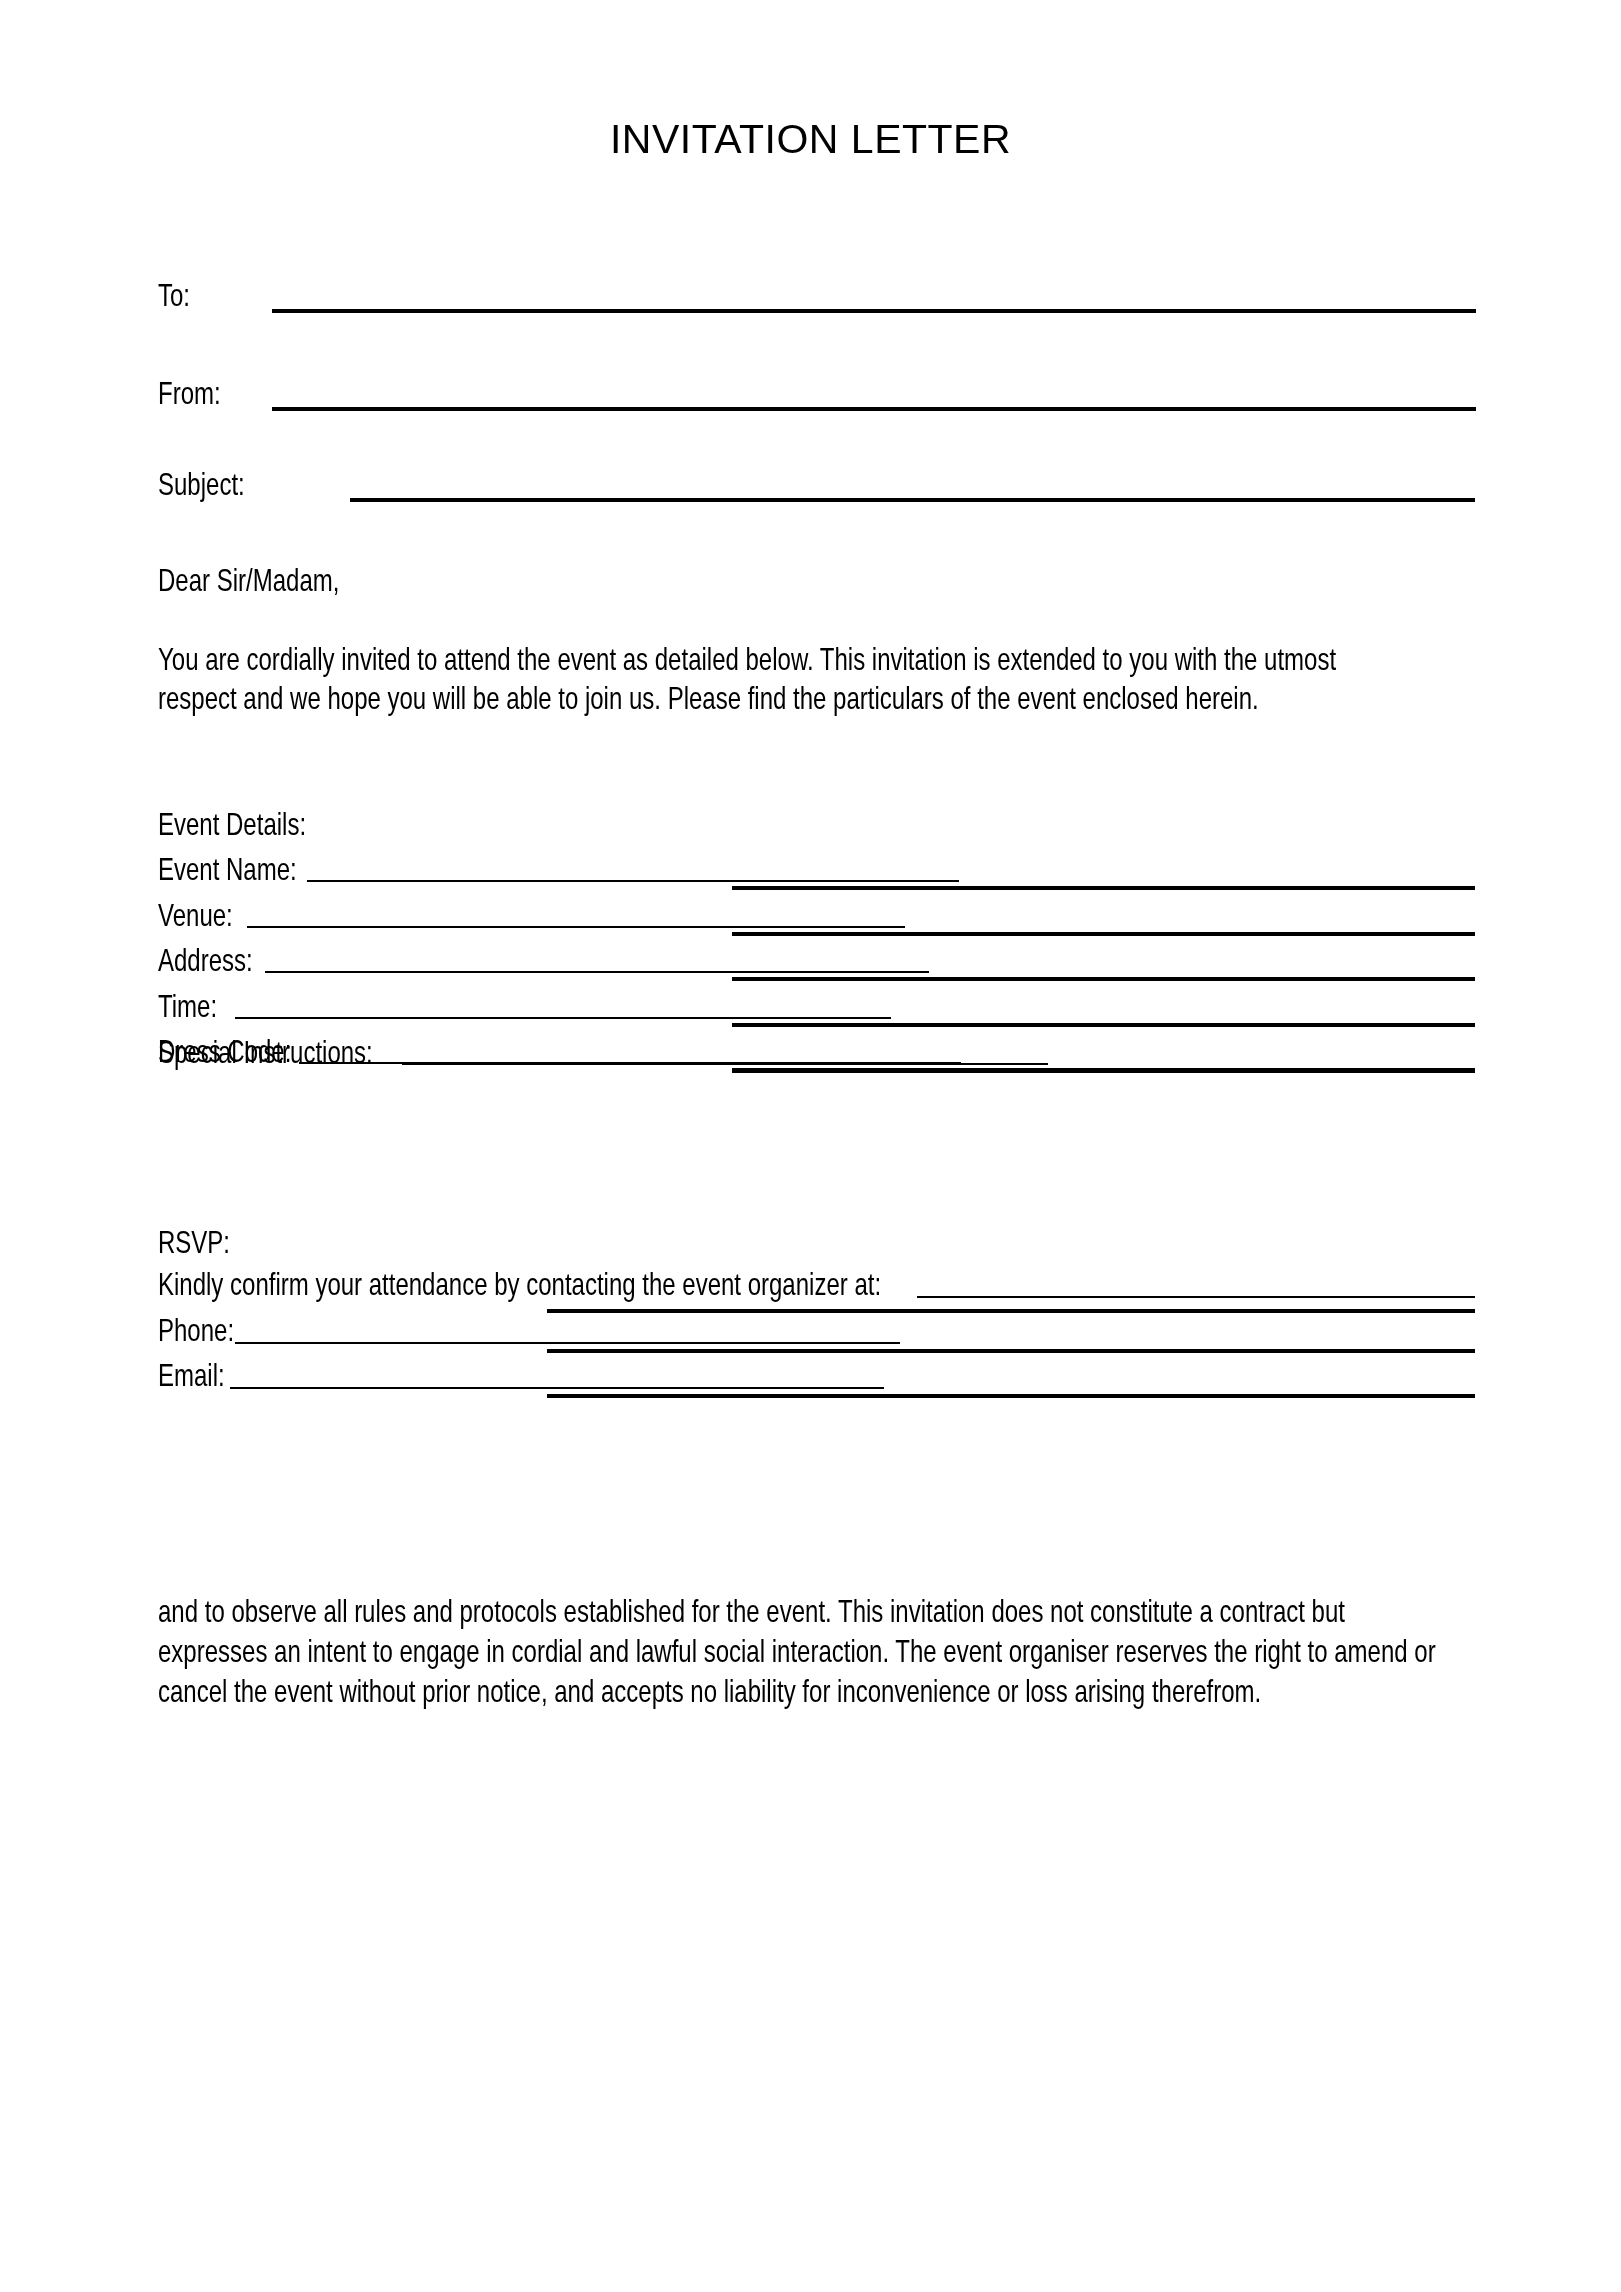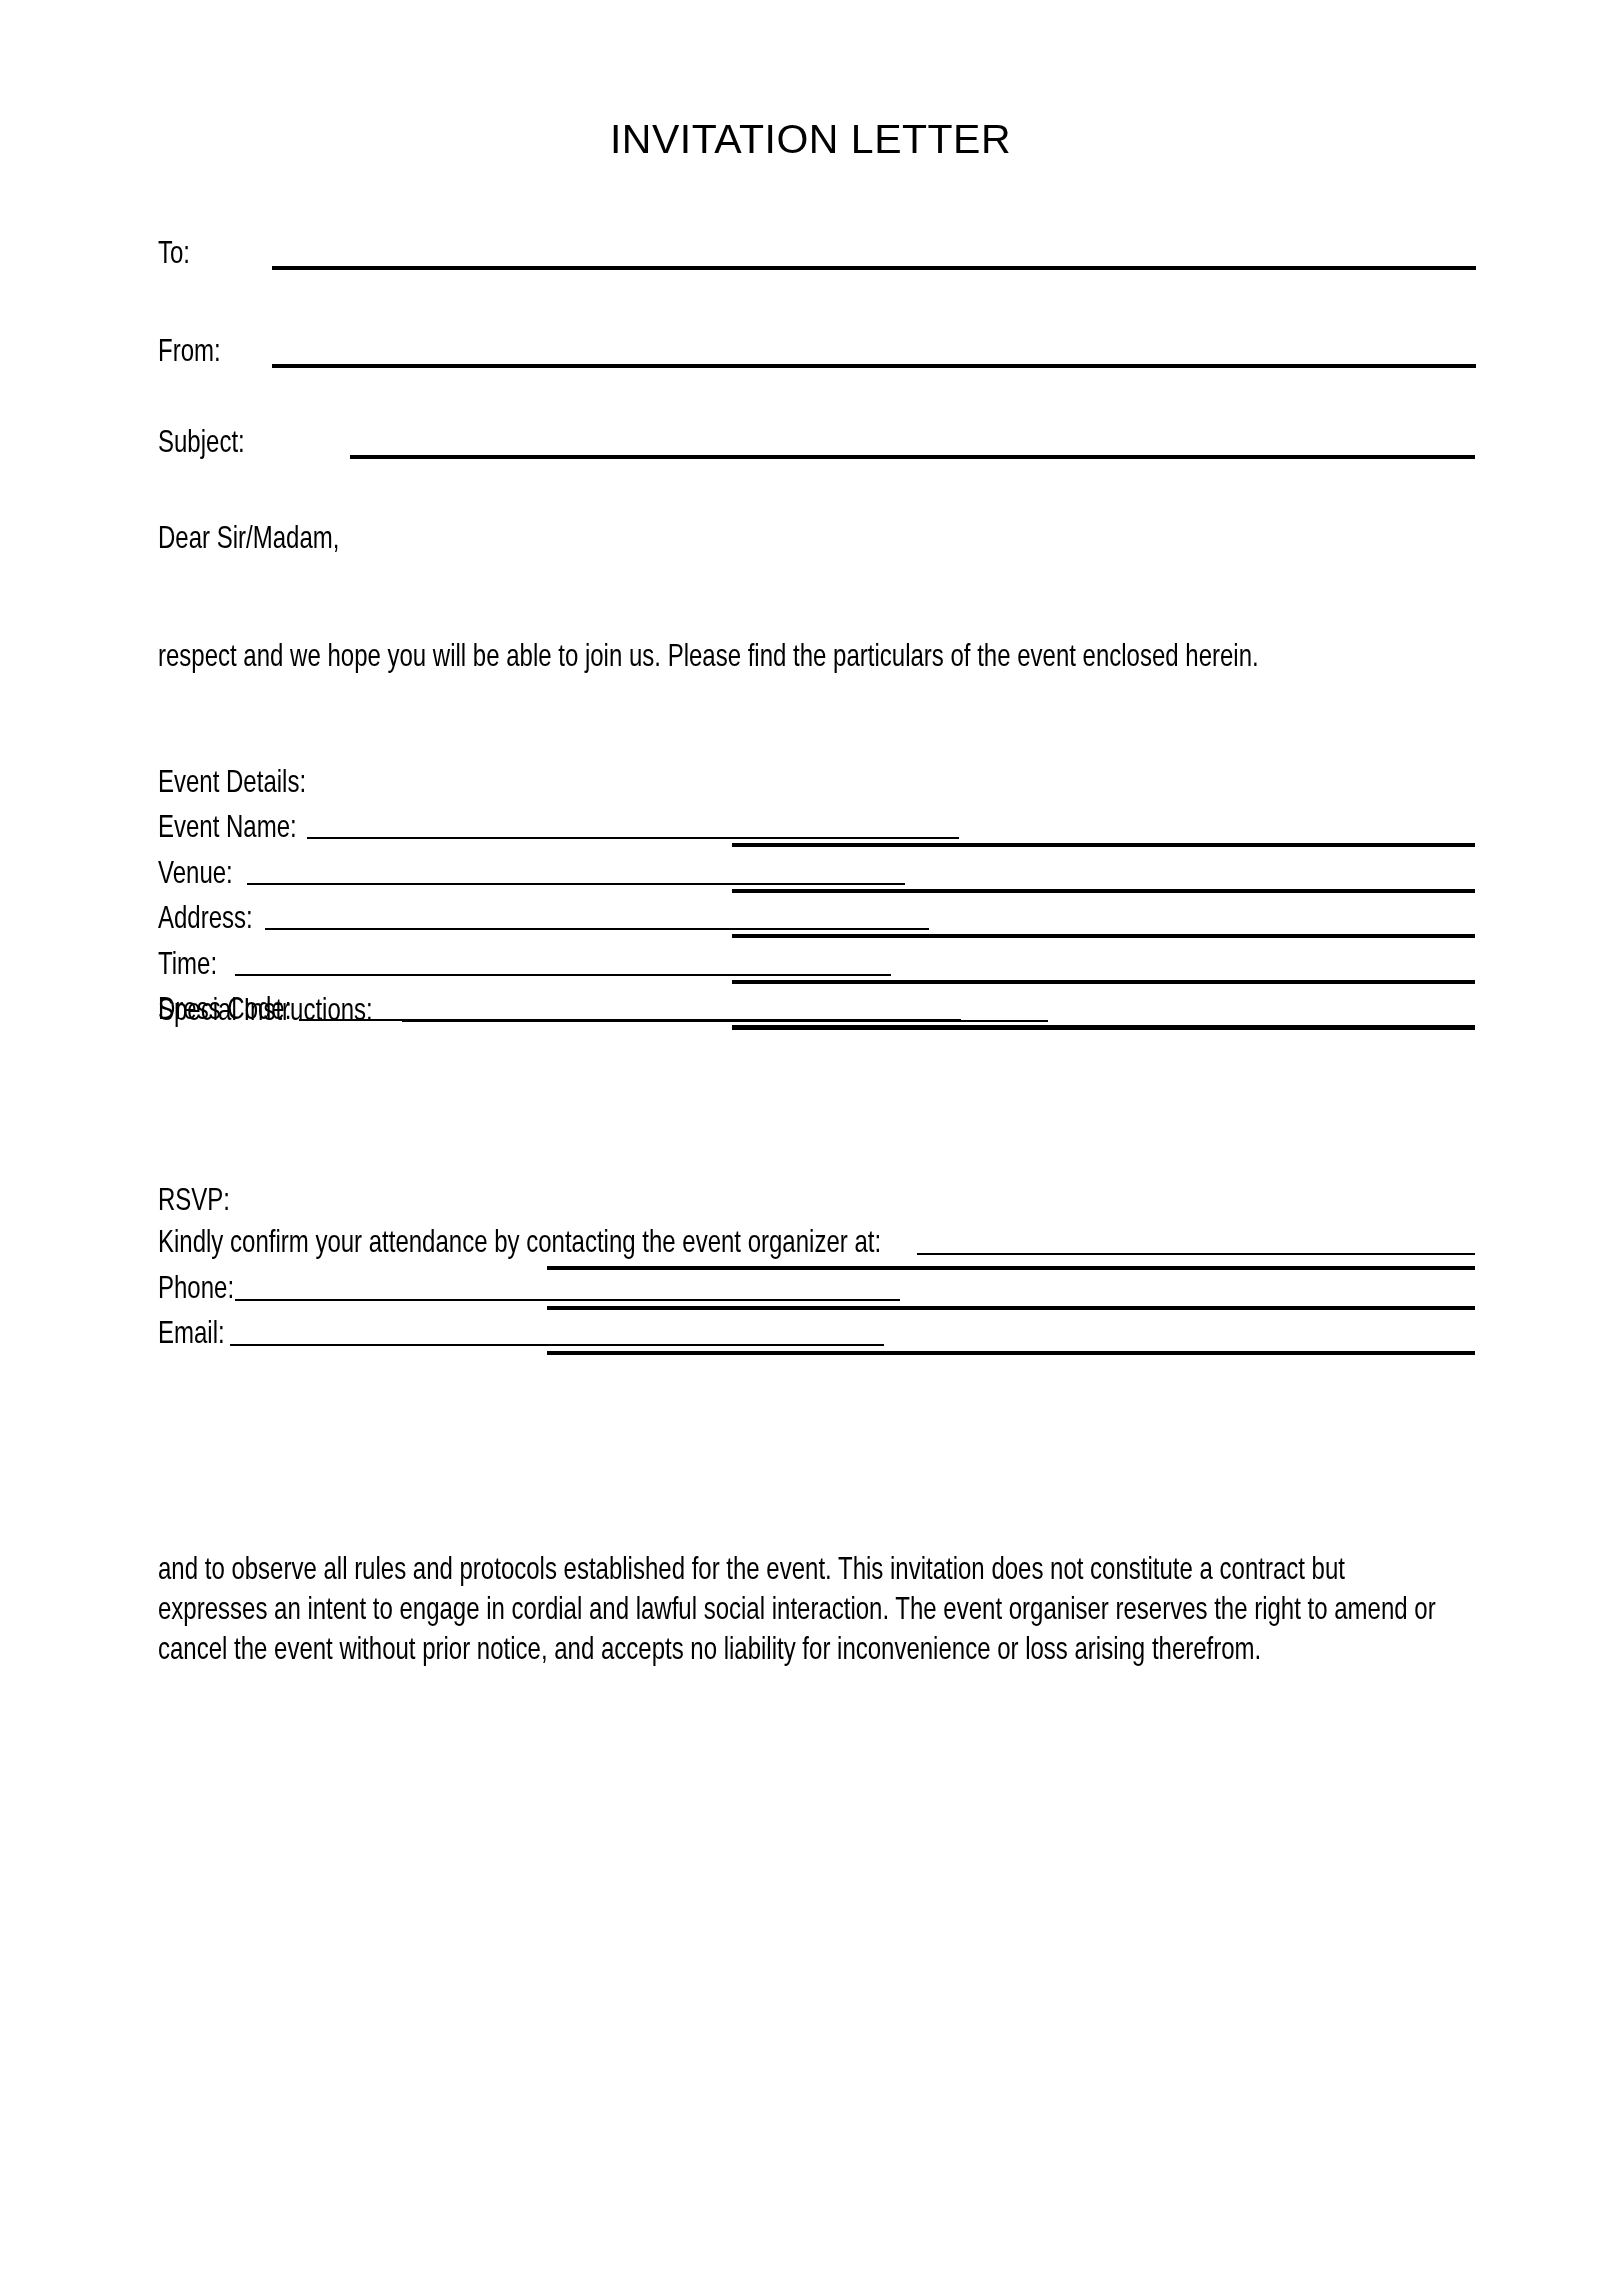--- a/index.html
+++ b/index.html
@@ -10,20 +10,21 @@
     background: #ffffff;
     overflow: hidden;
     font-family: Liberation Sans, sans-serif;
     color: #000000;
   }
   .row {
     position: absolute;
     left: 0;
     width: 100%;
     height: 43px;
+    margin-top: 43px;
   }
   
   .t {
     display: inline-block;
     margin-left: 158px;
     font-size: 32px;
     line-height: 43px;
     white-space: nowrap;
     transform: scaleX(0.75);
     transform-origin: 0 50%;
@@ -71,20 +72,23 @@
 
   <div class="row" style="top:420px">
     <span class="t">Subject:</span>
     <div class="ln thick" style="left:350px;width:1125px;top:35px"></div>
   </div>
 
   <div class="row" style="top:516px">
     <span class="t">Dear Sir/Madam,</span>
   </div>
 
+  <div class="row" style="top:595px">
+    <span class="t">You are cordially invited to attend the event as detailed below. This invitation is extended to you with the utmost</span>
+  </div>
   <div class="row" style="top:760px">
     <span class="t">Event Details:</span>
   </div>
 
   <div class="row" style="top:634px">
     <span class="t">respect and we hope you will be able to join us. Please find the particulars of the event enclosed herein.</span>
   </div>
 
   <div class="row" style="top:805px">
     <span class="t">Event Name:</span>

